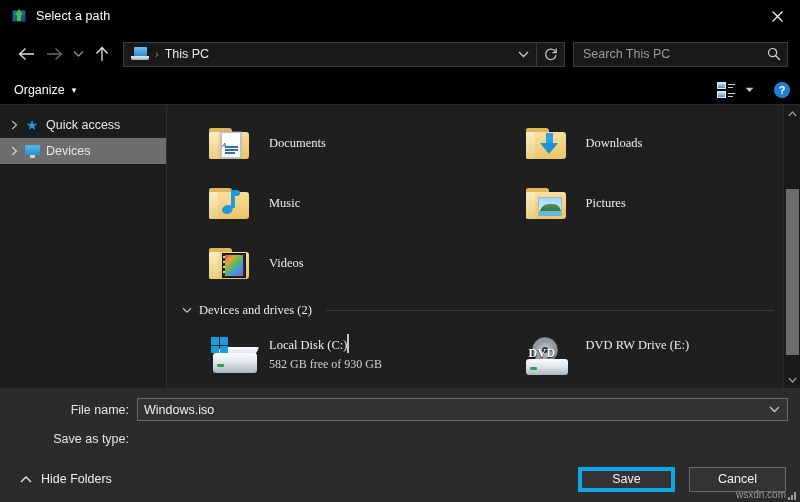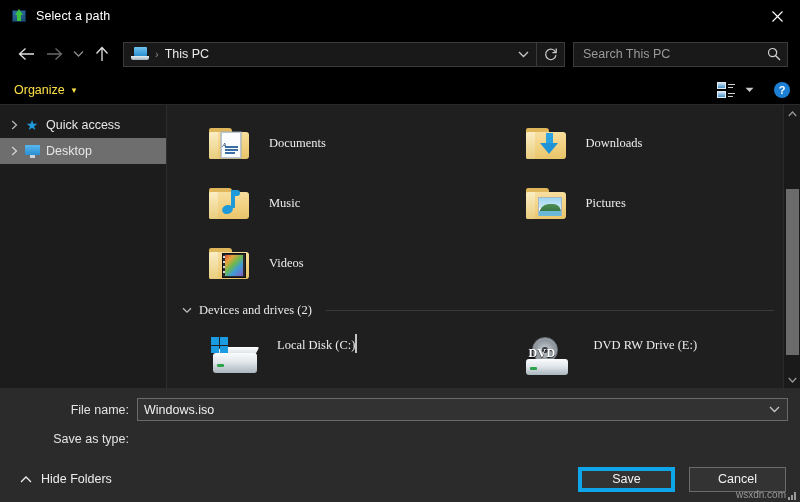--- a/index.html
+++ b/index.html
@@ -106,21 +106,21 @@
   .search-ico { color:#d0d0d0; display:flex; align-items:center; }
 
   
   .toolbar {
     height: 29px; flex: 0 0 29px;
     background: #000000;
     display: flex; align-items: center; padding: 0 10px 0 14px;
     border-bottom: 1px solid #2a2a2a;
   }
   .organize {
-    font-size: 12.5px; color:#fde047; display:flex; align-items:center; gap:7px;
+    font-size: 12.5px; color:#ffffff; display:flex; align-items:center; gap:7px;
   }
   .tb-right { margin-left:auto; display:flex; align-items:center; gap: 2px; }
   .viewicon { width: 20px; height: 17px; position: relative; }
   .viewicon .vi-tile {
     position:absolute; width:9px; height:7px; left:0;
     background: linear-gradient(180deg,#cfe3f5 0%, #7fb6dd 55%, #4a8ec0 100%);
     border: 1px solid #dfeaf4;
   }
   .viewicon .vi-tile.t1 { top:0; }
   .viewicon .vi-tile.t2 { top:9px; }
@@ -226,21 +226,21 @@
   .group-head {
     display:flex; align-items:center; padding-left: 12px; height: 26px; margin-top: 4px;
   }
   .group-chev { color:#bdbdbd; width:16px; display:flex; align-items:center; justify-content:center; }
   .group-title { font-size: 12.5px; color:#e9e9e9; margin-left: 4px; }
   .group-rule { flex:1 1 auto; height:1px; background:#3a3a3a; margin-left: 14px; margin-right: 26px; }
 
   .drives { display:flex; flex-wrap: wrap; padding-top: 4px; }
   .drive { width: 50%; display:flex; align-items:flex-start; padding-left: 38px; height: 64px; }
   .drive .dico { width:58px; height:48px; flex:0 0 58px; position:relative; margin-top:6px; }
-  .drive .dinfo { margin-left: 14px; padding-top: 8px; }
+  .drive .dinfo { margin-left: 6px; padding-top: 8px; }
   .drive .dname { font-size:12.5px; color:#ececec; }
   .bar {
     width: 200px; height: 13px; background:#e4e4e4; margin-top: 4px;
     border: 1px solid #c4c4c4;
   }
   .bar .fill { height: 100%; background:#27a0da; }
   .dfree { font-size:12px; color:#cfcfcf; margin-top: 4px; }
 
   
   .hdd-body {
@@ -437,21 +437,21 @@
           <svg width="7" height="10" viewBox="0 0 7 10">
               <path d="M1.2 1 L5.5 5 L1.2 9" stroke="#d6d6d6" stroke-width="1.25" fill="none"></path>
             </svg>
         </span>
         <span class="nav-ico">
           <span class="desk-ico">
               <span class="d-scr"></span>
               <span class="d-st"></span>
             </span>
         </span>
-        <span>Desktop</span>
+        <span>Devices</span>
       </div>
     </div>
 
     <div class="content">
       <div class="items">
 
         <div class="grid2">
 
           <div class="item">
             <span class="ico">
@@ -552,20 +552,21 @@
                   <span class="q2"></span>
                   <span class="q3"></span>
                   <span class="q4"></span>
                 </span>
             </span>
             <span class="dinfo">
               <span class="dname">Local Disk (C:)</span>
               <span class="bar">
                 <span class="fill" style="width:37%"></span>
               </span>
+              <div class="dfree">582 GB free of 930 GB</div>
             </span>
           </div>
 
           <div class="drive">
             <span class="dico">
               <span class="dvd-disc"></span>
                 <span class="dvd-hole"></span>
               <span class="hdd-body" style="top:26px;left:4px;width:42px;height:16px;"></span>
               <span class="hdd-led" style="top:34px;left:8px;"></span>
               <span class="dvd-tag">DVD</span>

